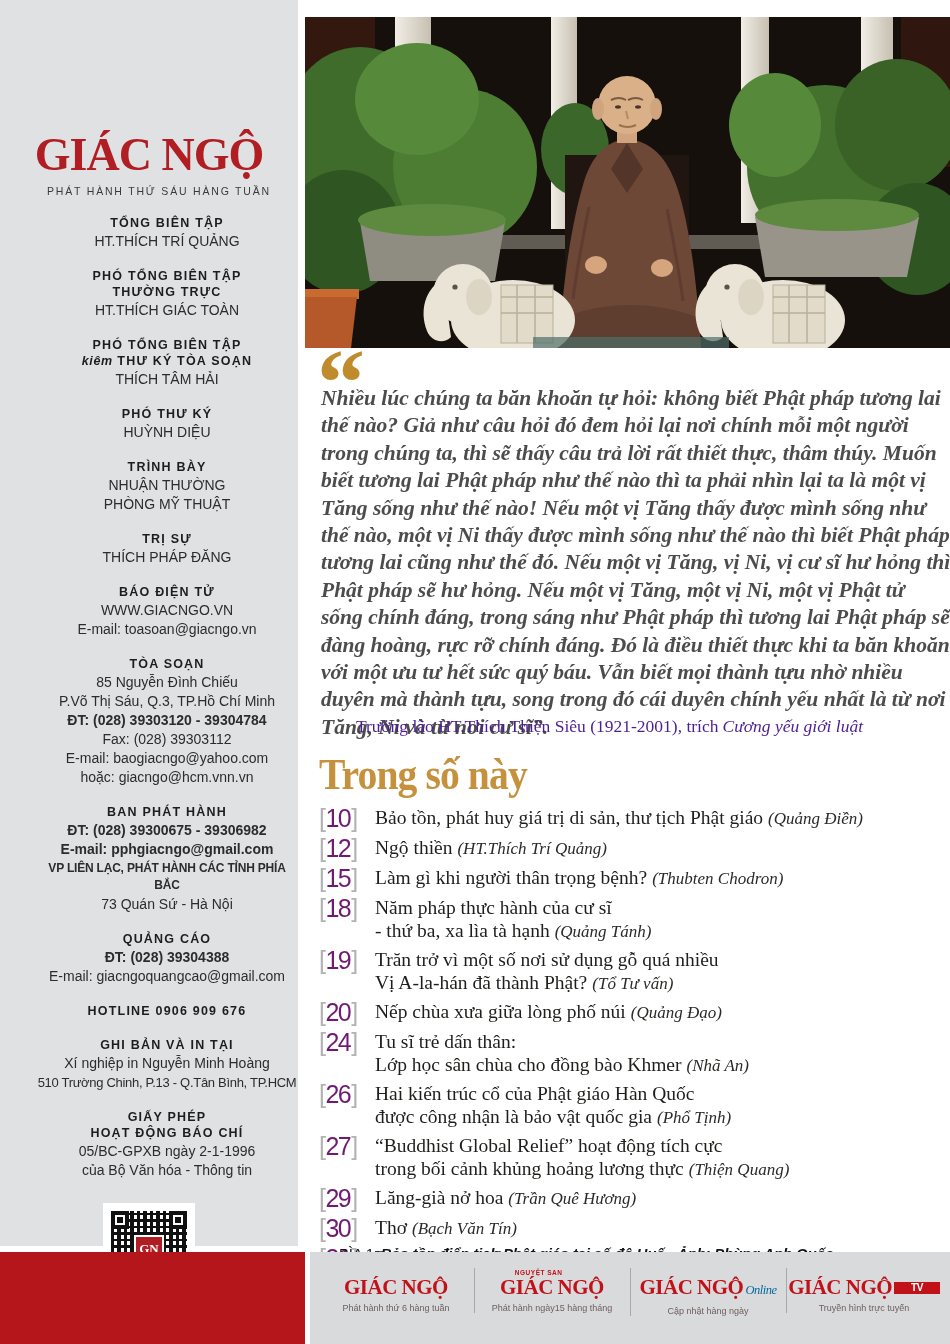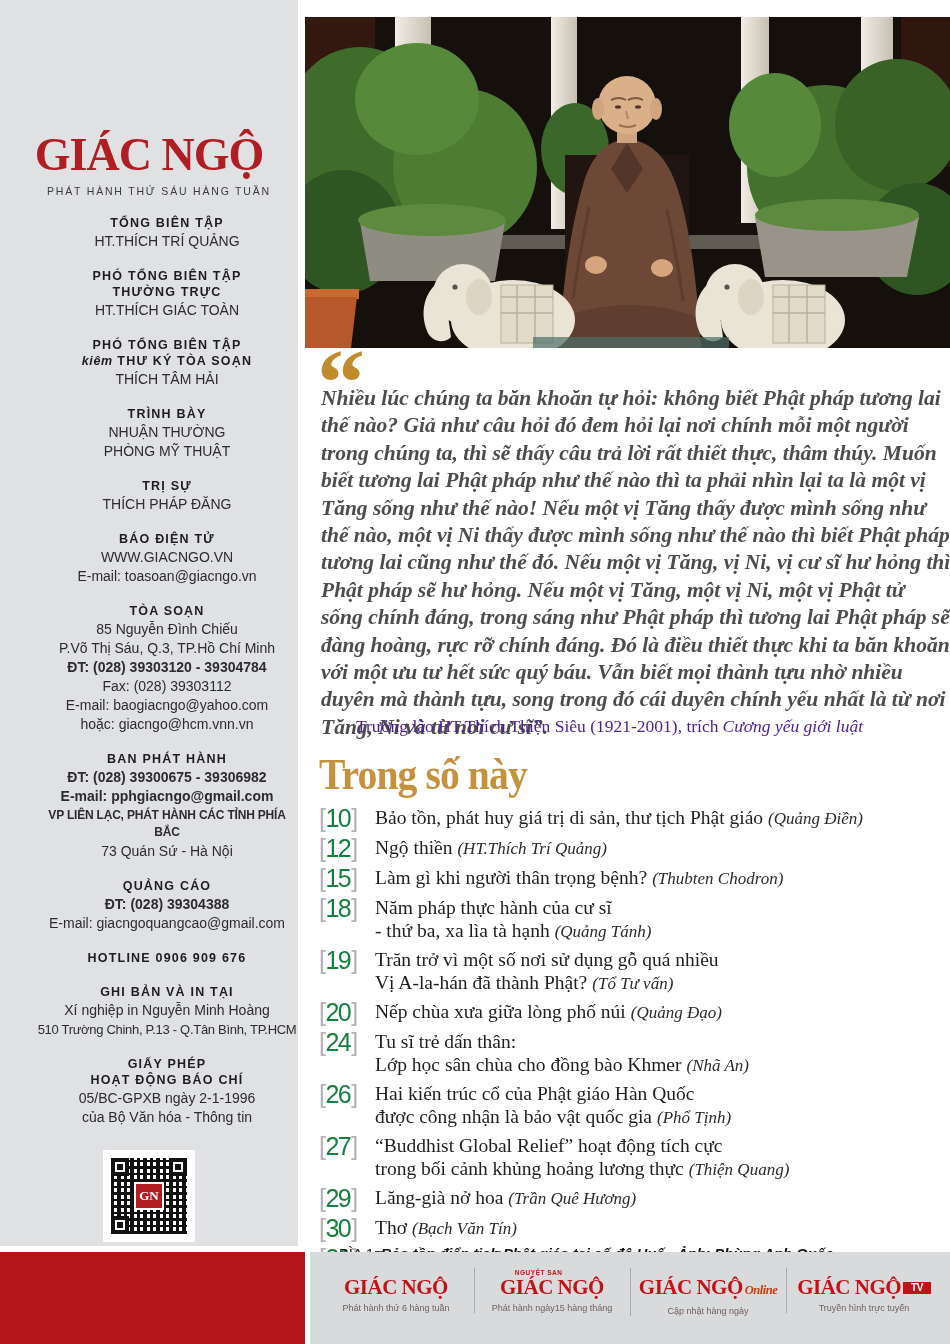--- a/index.html
+++ b/index.html
@@ -81,21 +81,21 @@
     font-size:44px;line-height:1;color:#c6913d;letter-spacing:-1px;
     transform:scaleX(0.9);transform-origin:left center;
   }
   .toc{
     position:absolute;left:14px;top:789px;width:625px;
     font-family:"Liberation Serif",serif;
   }
   .toc-item{display:flex;align-items:flex-start;margin-bottom:5px;}
   .pg{
     flex:0 0 46px;font-family:"Liberation Sans",sans-serif;
-    font-size:25px;line-height:25px;color:#15803d;letter-spacing:-1.5px;
+    font-size:25px;line-height:25px;color:#701a75;letter-spacing:-1.5px;
     white-space:nowrap;
   }
   .pg::before{content:"[";color:#b2b2b2;font-weight:300;margin-right:1px;}
   .pg::after{content:"]";color:#b2b2b2;font-weight:300;margin-left:1px;}
   .toc-body{margin-left:10px;font-size:19.5px;line-height:23px;color:#1e1e1c;}
   .toc-body .au{font-style:italic;font-size:17px;color:#2a2a28;margin-left:5px;font-family:Liberation Serif, serif;}
   .cover-note{
     position:absolute;left:18px;top:1228px;font-size:15px;color:#161616;
     font-family:"Liberation Sans",sans-serif;letter-spacing:-0.2px;
   }
@@ -113,27 +113,27 @@
   .brand + .brand{border-left:1px solid #a9a9ab;}
   .brand-over{
     position:absolute;top:1px;left:50%;transform:translateX(-78%);
     font-size:6.5px;color:#c1121a;font-weight:bold;letter-spacing:0.5px;
   }
   .brand-name{
     font-family:"Liberation Serif",serif;font-weight:bold;font-size:21px;
     letter-spacing:-0.5px;color:#c1121a;line-height:22px;white-space:nowrap;
   }
   .brand-suffix{
-    font-family:"Liberation Serif",serif;font-style:italic;font-weight:bold;
-    font-size:12.5px;color:#c2410c;margin-left:2px;
+    font-family:"Liberation Serif",serif;font-style:italic;font-weight:normal;
+    font-size:12.5px;color:#0369a1;margin-left:2px;
   }
   .brand-tv{
     display:inline-block;background:#c1121a;color:#fff;
     font-family:"Liberation Sans",sans-serif;font-weight:bold;font-style:normal;
-    font-size:10px;line-height:12px;padding:0 8px;margin-left:2px;vertical-align:3px;
+    font-size:10px;line-height:12px;padding:0 17px;margin-left:2px;vertical-align:3px;
   }
   .brand-tag{font-size:9px;color:#6e5f5f;margin-top:5px;}
 </style>
 </head>
 <body>
 
 <div class="sidebar">
   <div class="logo">GIÁC NGỘ</div>
   <div class="logo-tag">PHÁT HÀNH THỨ SÁU HÀNG TUẦN</div>
 
@@ -143,20 +143,24 @@
   </div>
   <div class="sec">
     <div class="sec-h">PHÓ TỔNG BIÊN TẬP</div>
     <div class="sec-h">THƯỜNG TRỰC</div>
     <div class="sec-l">HT.THÍCH GIÁC TOÀN</div>
   </div>
   <div class="sec">
     <div class="sec-h">PHÓ TỔNG BIÊN TẬP</div>
     <div class="sec-h"><span class="it">kiêm</span> <span>THƯ KÝ TÒA SOẠN</span></div>
     <div class="sec-l">THÍCH TÂM HẢI</div>
+  </div>
+  <div class="sec">
+    <div class="sec-h">PHÓ THƯ KÝ</div>
+    <div class="sec-l">HUỲNH DIỆU</div>
   </div>
   <div class="sec">
     <div class="sec-h">TRÌNH BÀY</div>
     <div class="sec-l">NHUẬN THƯỜNG</div>
     <div class="sec-l">PHÒNG MỸ THUẬT</div>
   </div>
   <div class="sec">
     <div class="sec-h">TRỊ SỰ</div>
     <div class="sec-l">THÍCH PHÁP ĐĂNG</div>
   </div>

